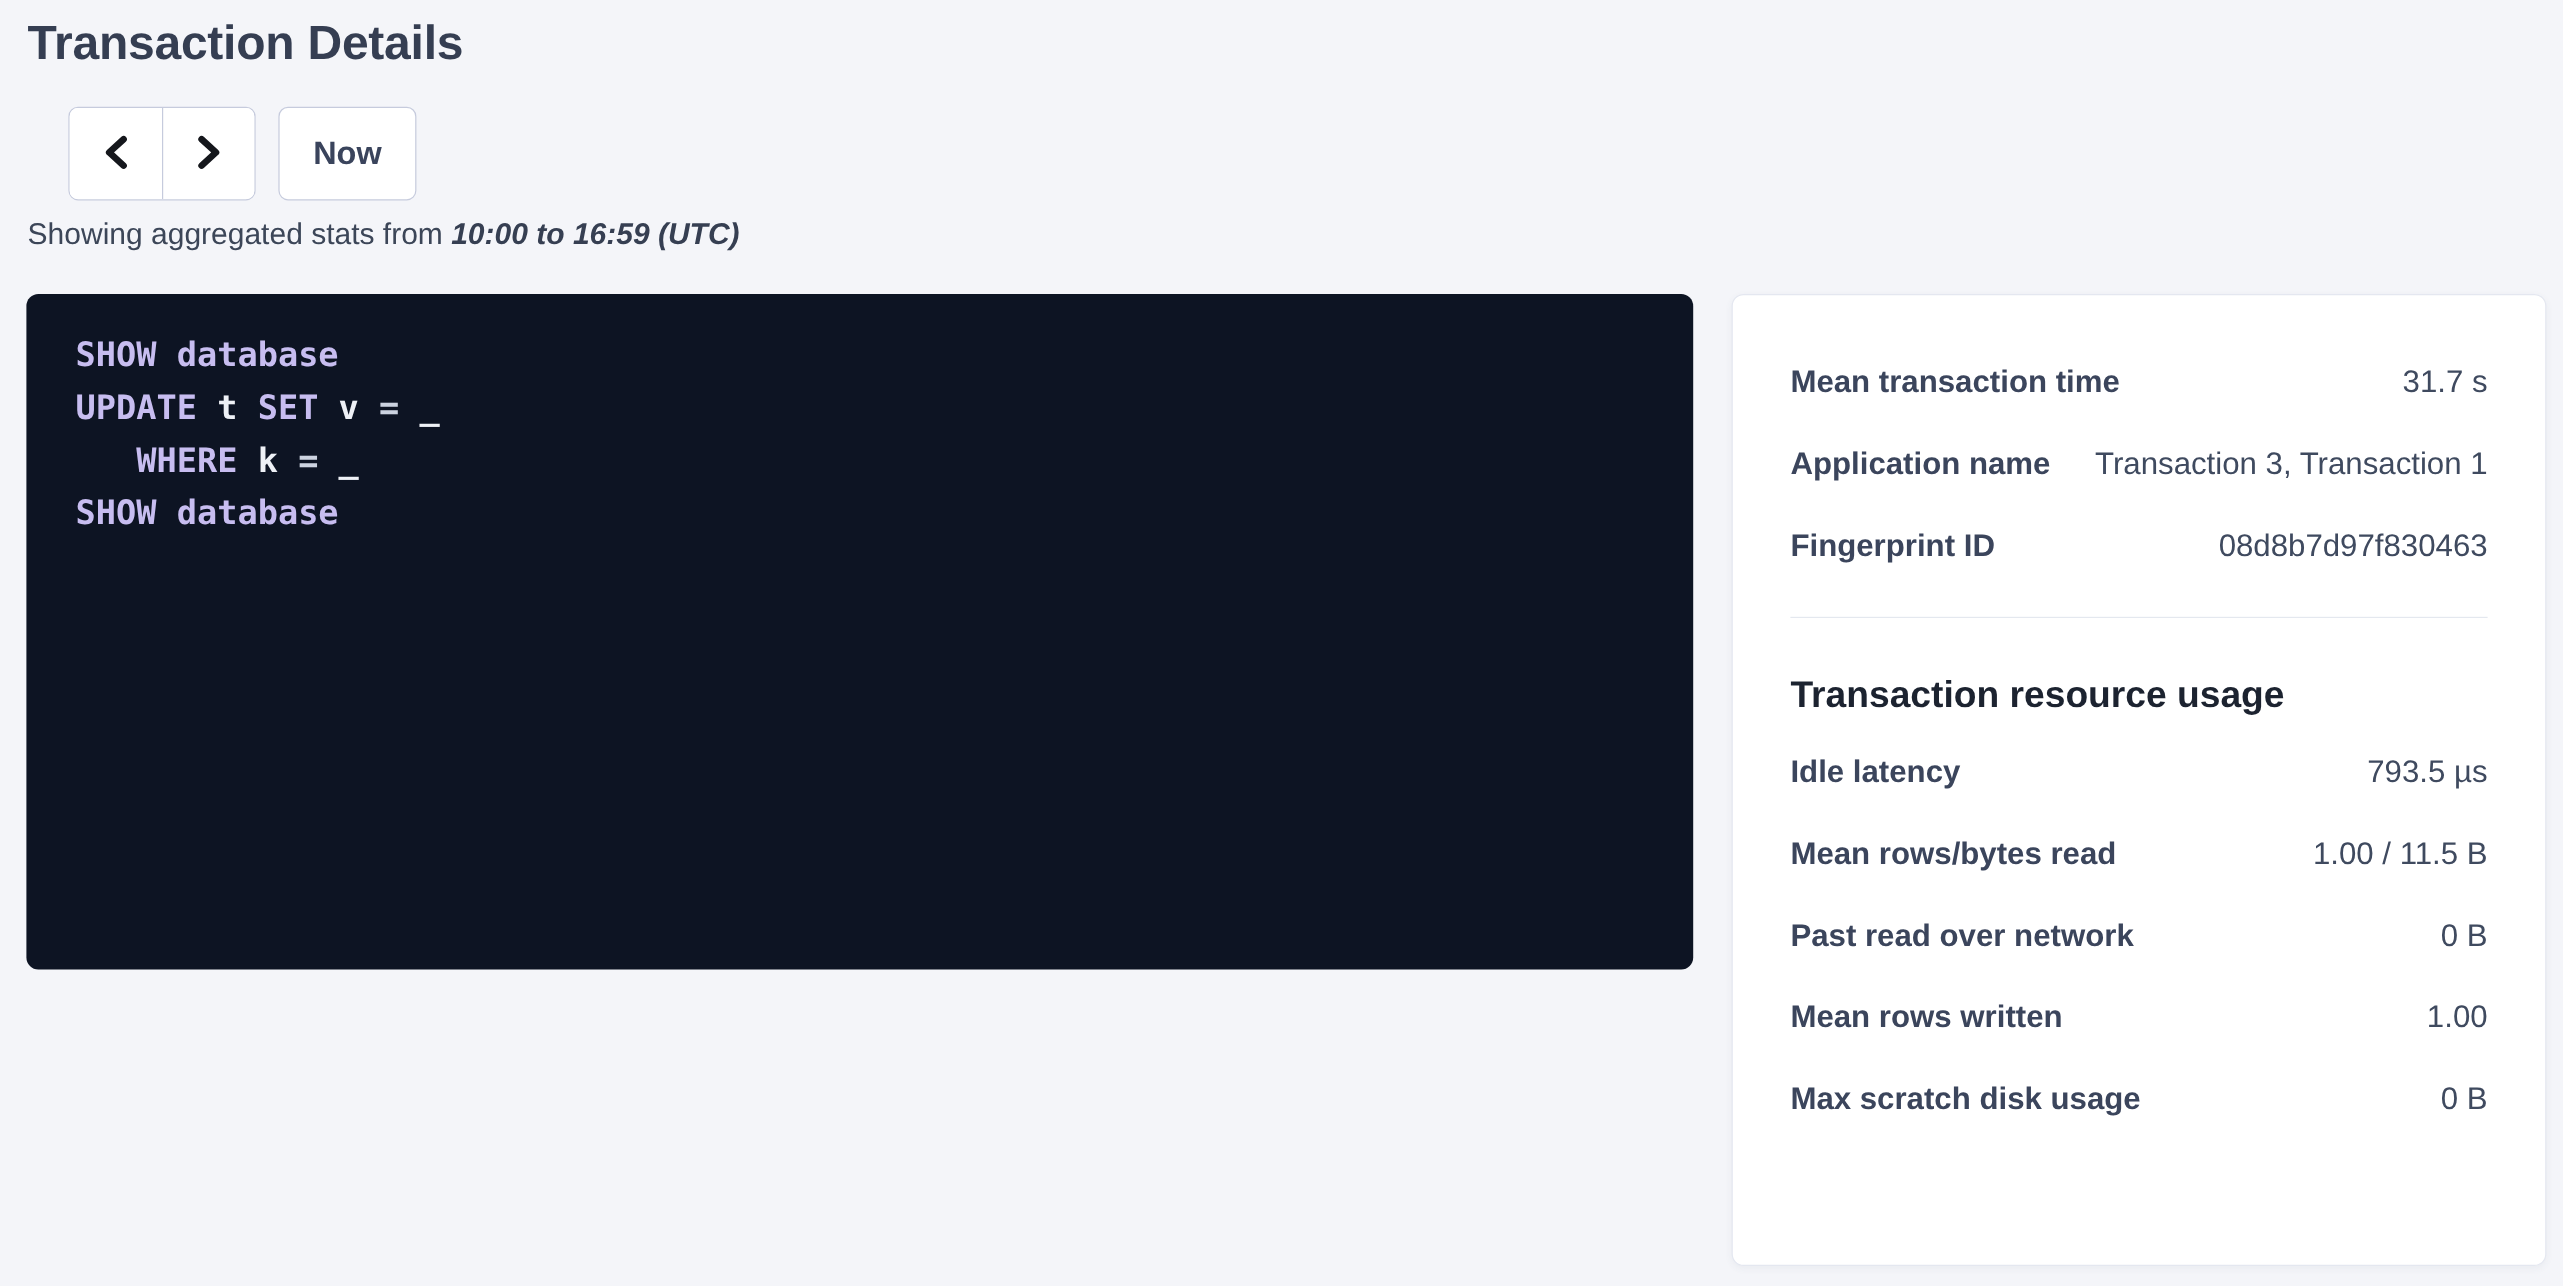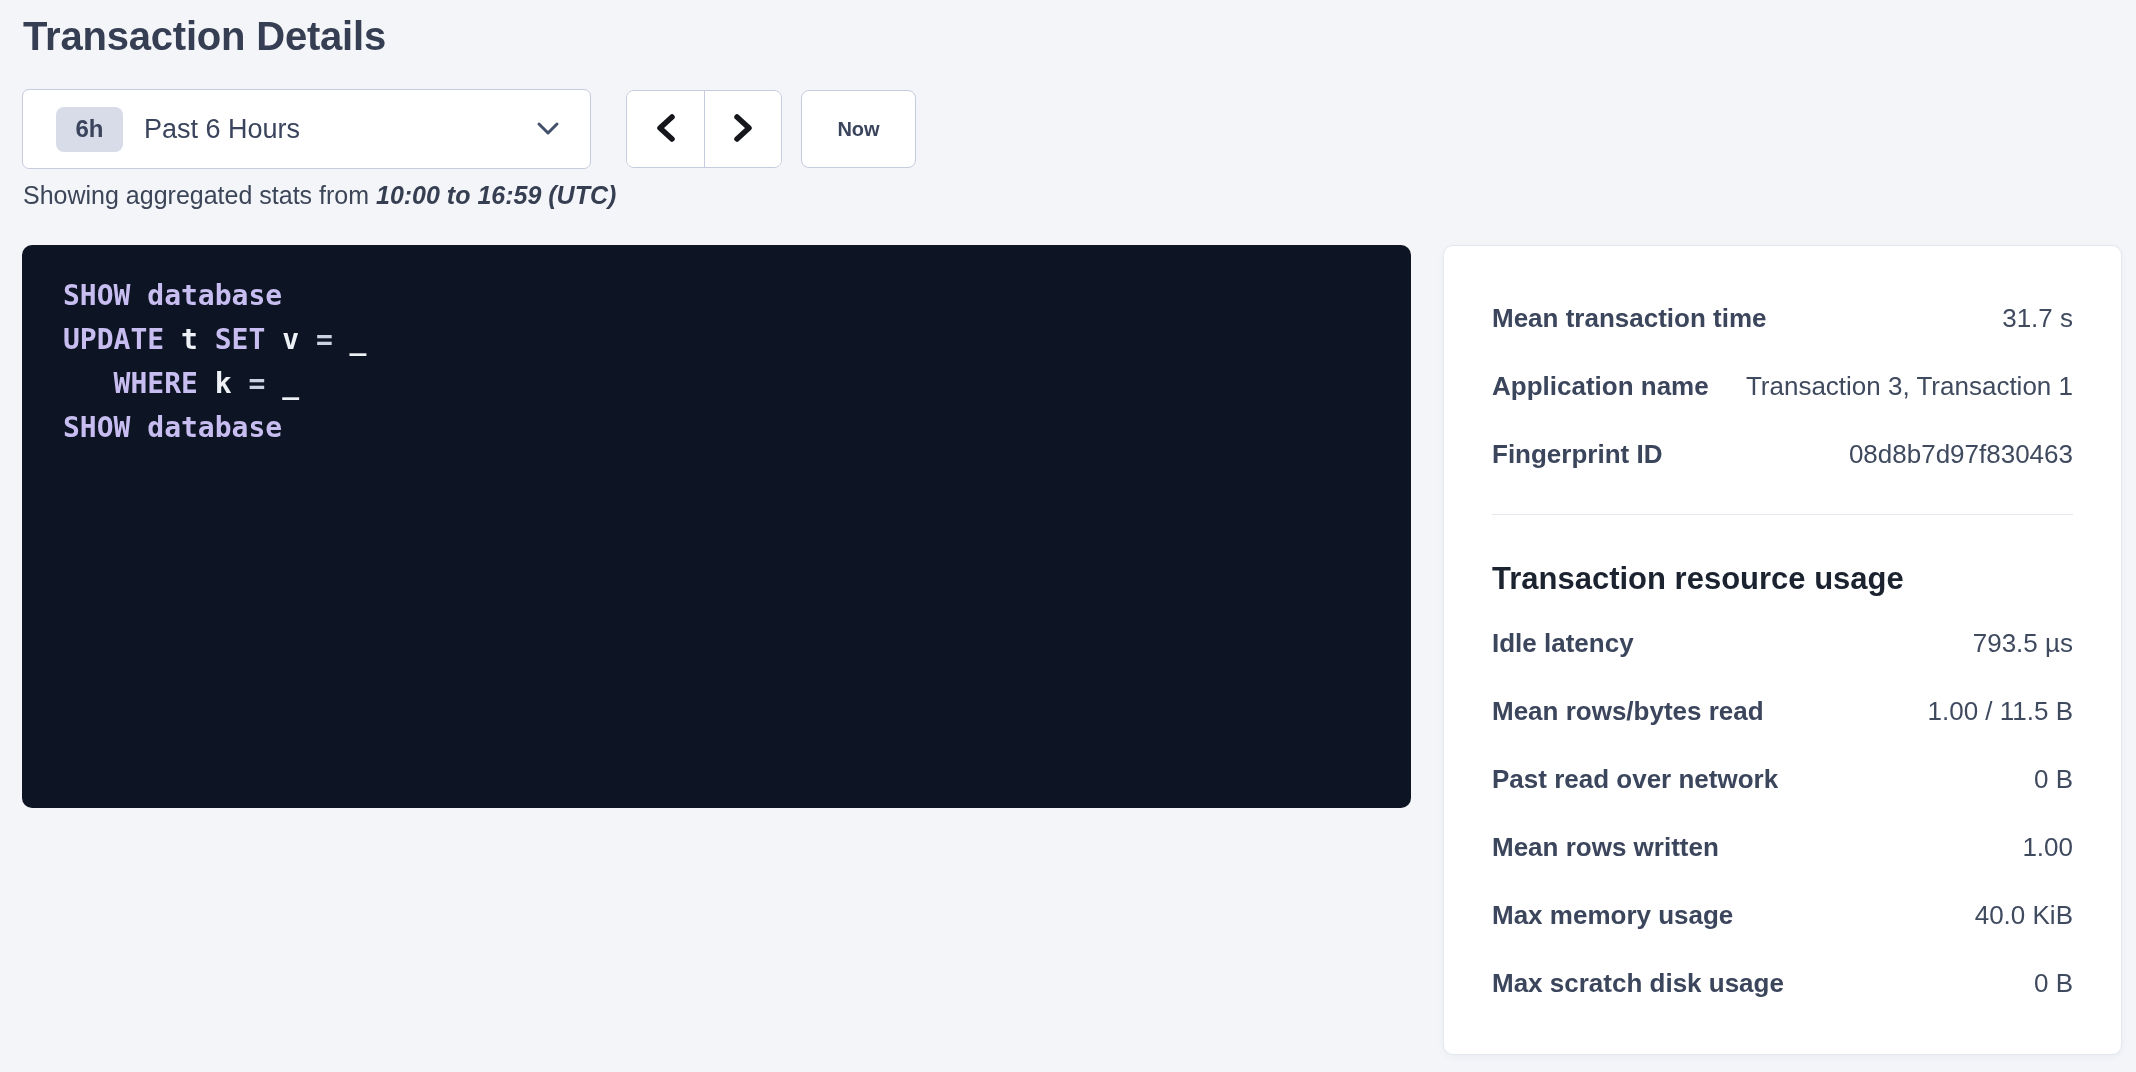--- a/index.html
+++ b/index.html
@@ -52,21 +52,21 @@
     display: flex; align-items: center; justify-content: center;
     cursor: pointer; padding: 0;
   }
   .arrow-btn + .arrow-btn { border-left: 1px solid #c6cbdd; }
 
   .now-btn {
     margin-left: 19px;
     width: 115px; height: 78px;
     background: #ffffff; border: 1px solid #c6cbdd; border-radius: 8px;
     font-family: "Liberation Sans", sans-serif;
-    font-size: 20px; font-weight: 700; color: #3a445c;
+    font-size: 27px; font-weight: 700; color: #3a445c;
     cursor: pointer;
   }
 
   .agg-note { position: absolute; left: 23px; top: 181px; font-size: 25px; color: #3c4658; }
   .agg-note b { font-weight: 700; color: #363f52; font-style: italic; }
 
   
   .sql-box {
     position: absolute; left: 22px; top: 245px;
     width: 1389px; height: 563px;
@@ -106,29 +106,20 @@
 </style>
 </head>
 <body>
 
 <div class="app">
 
   <h1 class="page-title">Transaction Details</h1>
 
   <div class="toolbar">
 
-    <div class="time-picker">
-      <span class="range-badge">6h</span>
-      <span class="range-label">Past 6 Hours</span>
-      <span class="chevron-down">
-        <svg width="24" height="16" viewBox="0 0 24 16">
-          <path d="M3 3 L12 12 L21 3" fill="none" stroke="#42506b" stroke-width="3" stroke-linecap="round" stroke-linejoin="round"></path>
-        </svg>
-      </span>
-    </div>
 
     <div class="arrow-group">
       <button class="arrow-btn">
         <span>
           <svg width="26" height="32" viewBox="0 0 26 32">
             <path d="M19 5 L7 16 L19 27" fill="none" stroke="#15171c" stroke-width="5.5" stroke-linecap="round" stroke-linejoin="round"></path>
           </svg>
         </span>
       </button>
       <button class="arrow-btn">
@@ -182,23 +173,19 @@
         </div>
         <div class="stat-row">
           <span class="stat-label">Past read over network</span>
           <span class="stat-value">0 B</span>
         </div>
         <div class="stat-row">
           <span class="stat-label">Mean rows written</span>
           <span class="stat-value">1.00</span>
         </div>
         <div class="stat-row">
-          <span class="stat-label">Max memory usage</span>
-          <span class="stat-value">40.0 KiB</span>
-        </div>
-        <div class="stat-row">
           <span class="stat-label">Max scratch disk usage</span>
           <span class="stat-value">0 B</span>
         </div>
       </div>
   </div>
 
 </div>
 
 </body></html>

